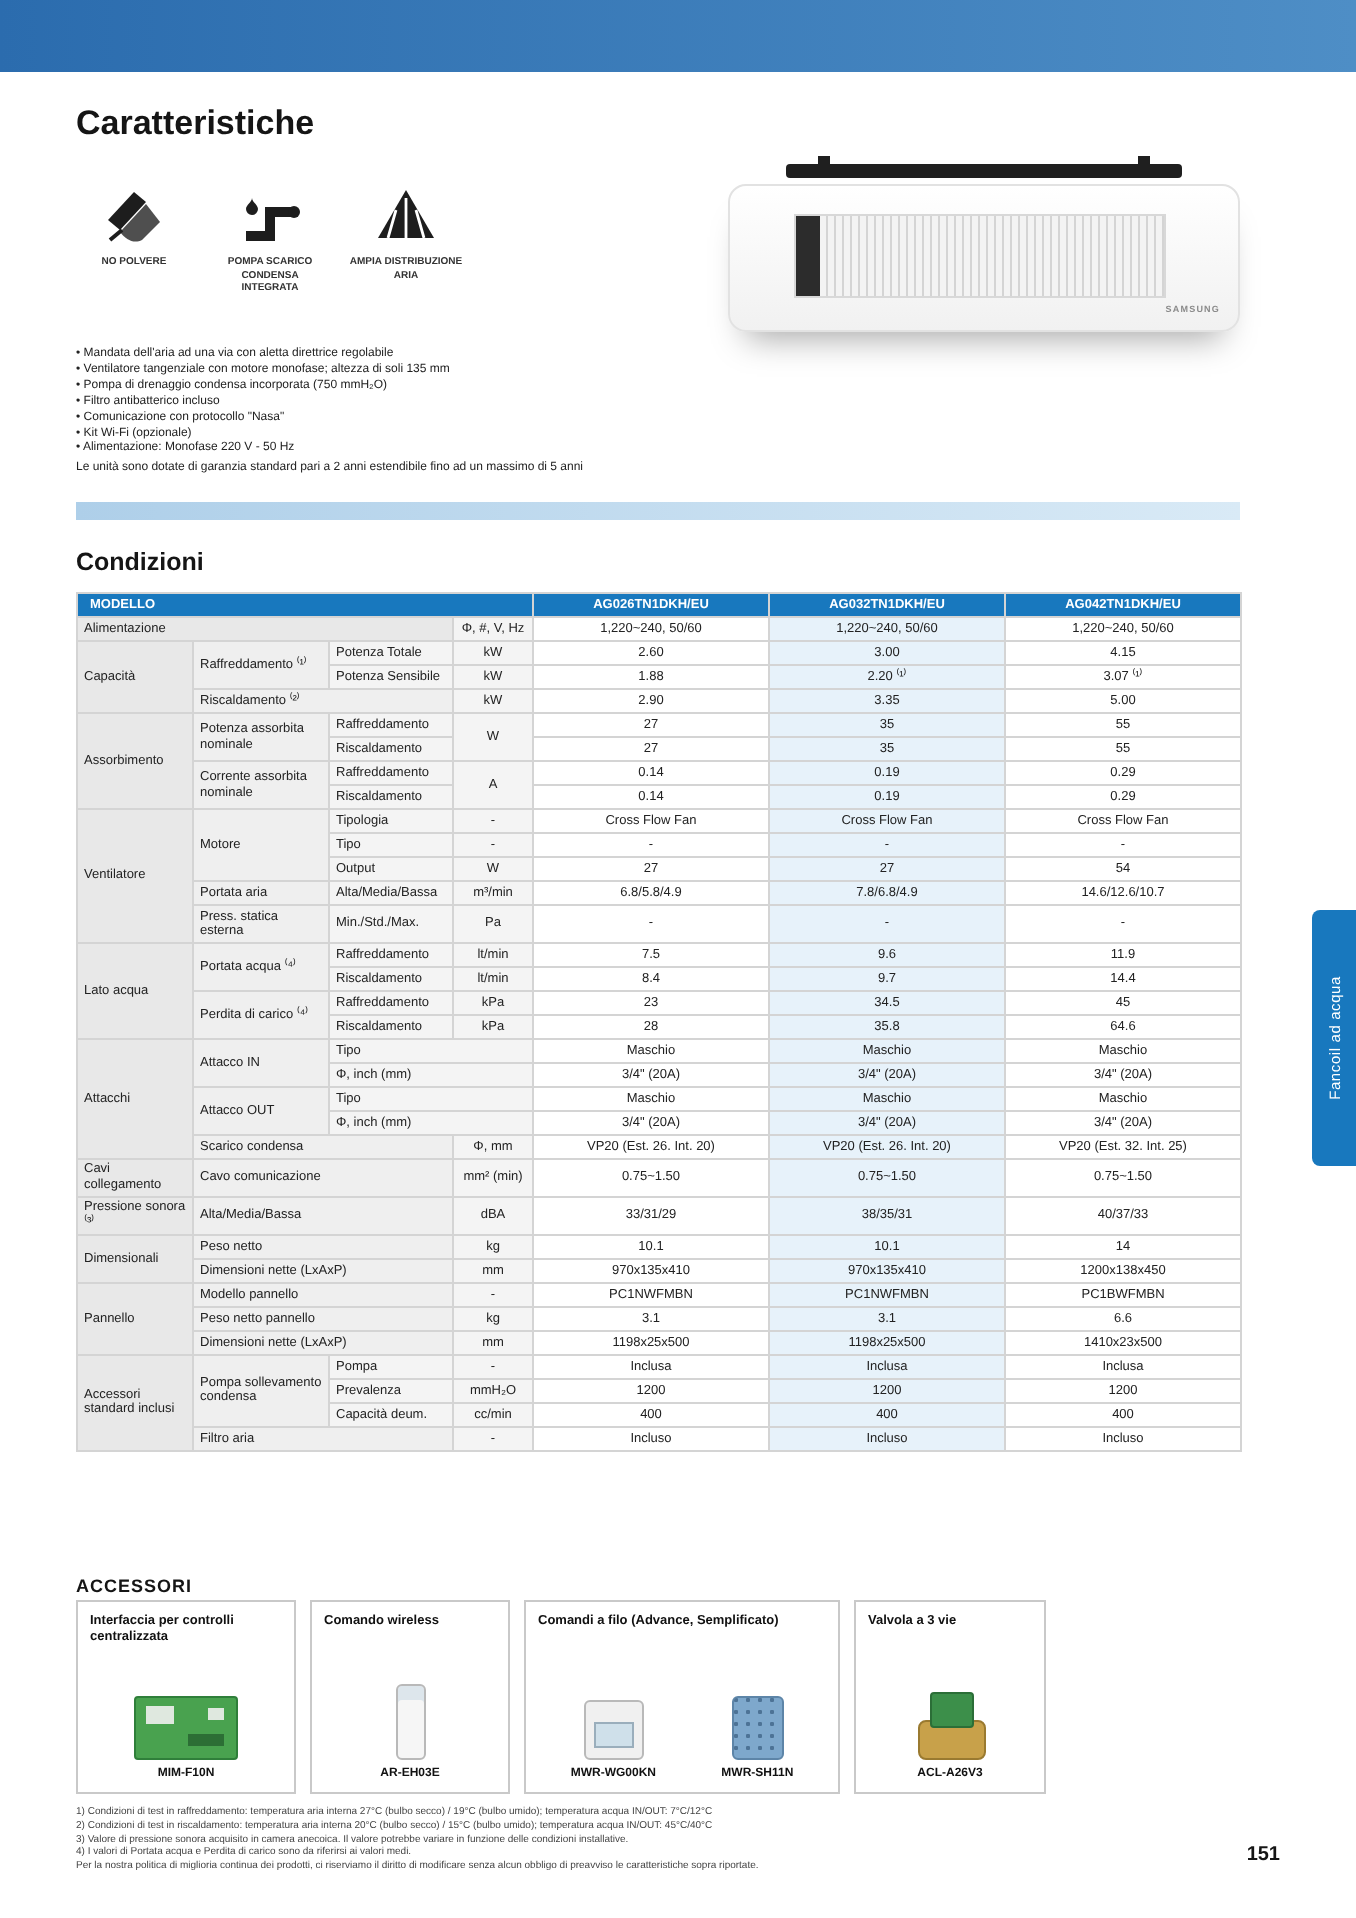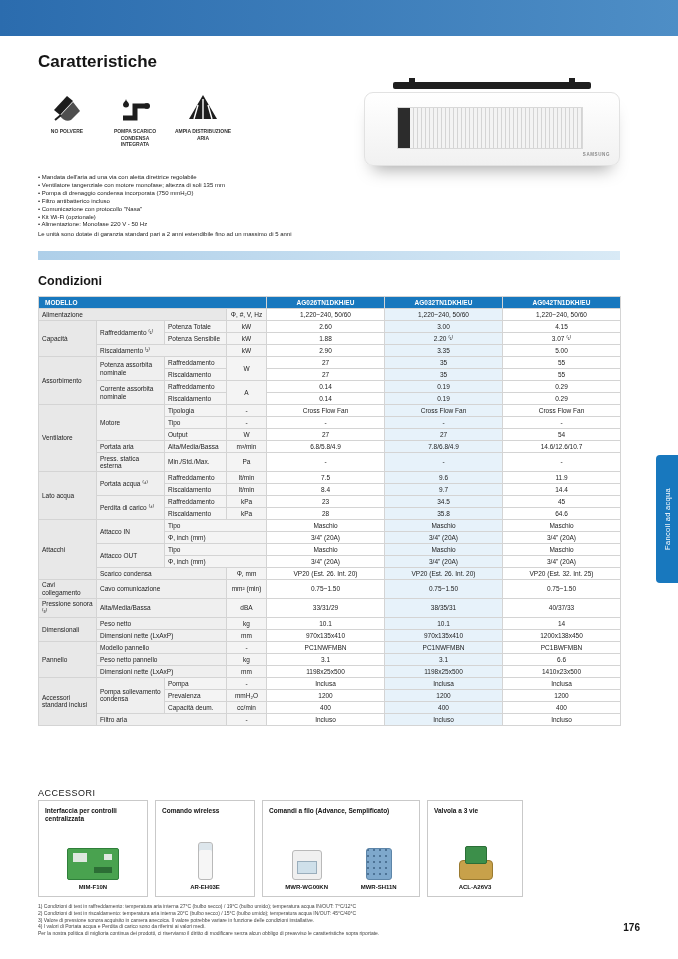--- a/index.html
+++ b/index.html
@@ -51,21 +51,21 @@
            vertical-align:middle;height:12px;word-wrap:break-word}
   .spec .hl{background:#1878be;color:#fff;font-weight:700;text-align:left;padding-left:6px}
   .spec .hm{background:#1878be;color:#fff;font-weight:700;text-align:center}
   .spec .g{background:#e8e8e8;text-align:left}
   .spec .s1{background:#efefef;text-align:left}
   .spec .s2{background:#f4f4f4;text-align:left}
   .spec .u{background:#f4f4f4;text-align:center}
   .spec .v{background:#fff;text-align:center}
   .spec .vh{background:#e7f2fa}
 
-  .h3{position:absolute;left:38px;top:788px;font-size:9px;font-weight:400;letter-spacing:.5px;color:#151515}
+  .h3{position:absolute;left:38px;top:788px;font-size:9px;font-weight:700;letter-spacing:.5px;color:#151515}
 
   
   .acc-row{position:absolute;left:38px;top:800px;display:flex;gap:7px;height:97px}
   .abox{border:1px solid #c9c9c9;background:#fff;padding:6px;display:flex;flex-direction:column;justify-content:space-between}
   .abox:nth-child(1){width:110px}
   .abox:nth-child(2){width:100px}
   .abox:nth-child(3){width:158px}
   .abox:nth-child(4){width:96px}
   .atitle{font-size:6.5px;font-weight:700;line-height:1.25;color:#111}
   .aprod{display:flex;justify-content:space-around;align-items:flex-end}
@@ -470,19 +470,19 @@
     </div>
 
   <div class="footnotes">
       <div>1) Condizioni di test in raffreddamento: temperatura aria interna 27°C (bulbo secco) / 19°C (bulbo umido); temperatura acqua IN/OUT: 7°C/12°C</div>
       <div>2) Condizioni di test in riscaldamento: temperatura aria interna 20°C (bulbo secco) / 15°C (bulbo umido); temperatura acqua IN/OUT: 45°C/40°C</div>
       <div>3) Valore di pressione sonora acquisito in camera anecoica. Il valore potrebbe variare in funzione delle condizioni installative.</div>
       <div>4) I valori di Portata acqua e Perdita di carico sono da riferirsi ai valori medi.</div>
       <div>Per la nostra politica di miglioria continua dei prodotti, ci riserviamo il diritto di modificare senza alcun obbligo di preavviso le caratteristiche sopra riportate.</div>
     </div>
 
-  <div class="pageno">176</div>
+  <div class="pageno">151</div>
 
   <div class="side-tab">
     <span>Fancoil ad acqua</span>
   </div>
 
 </div>
 
 </body></html>

